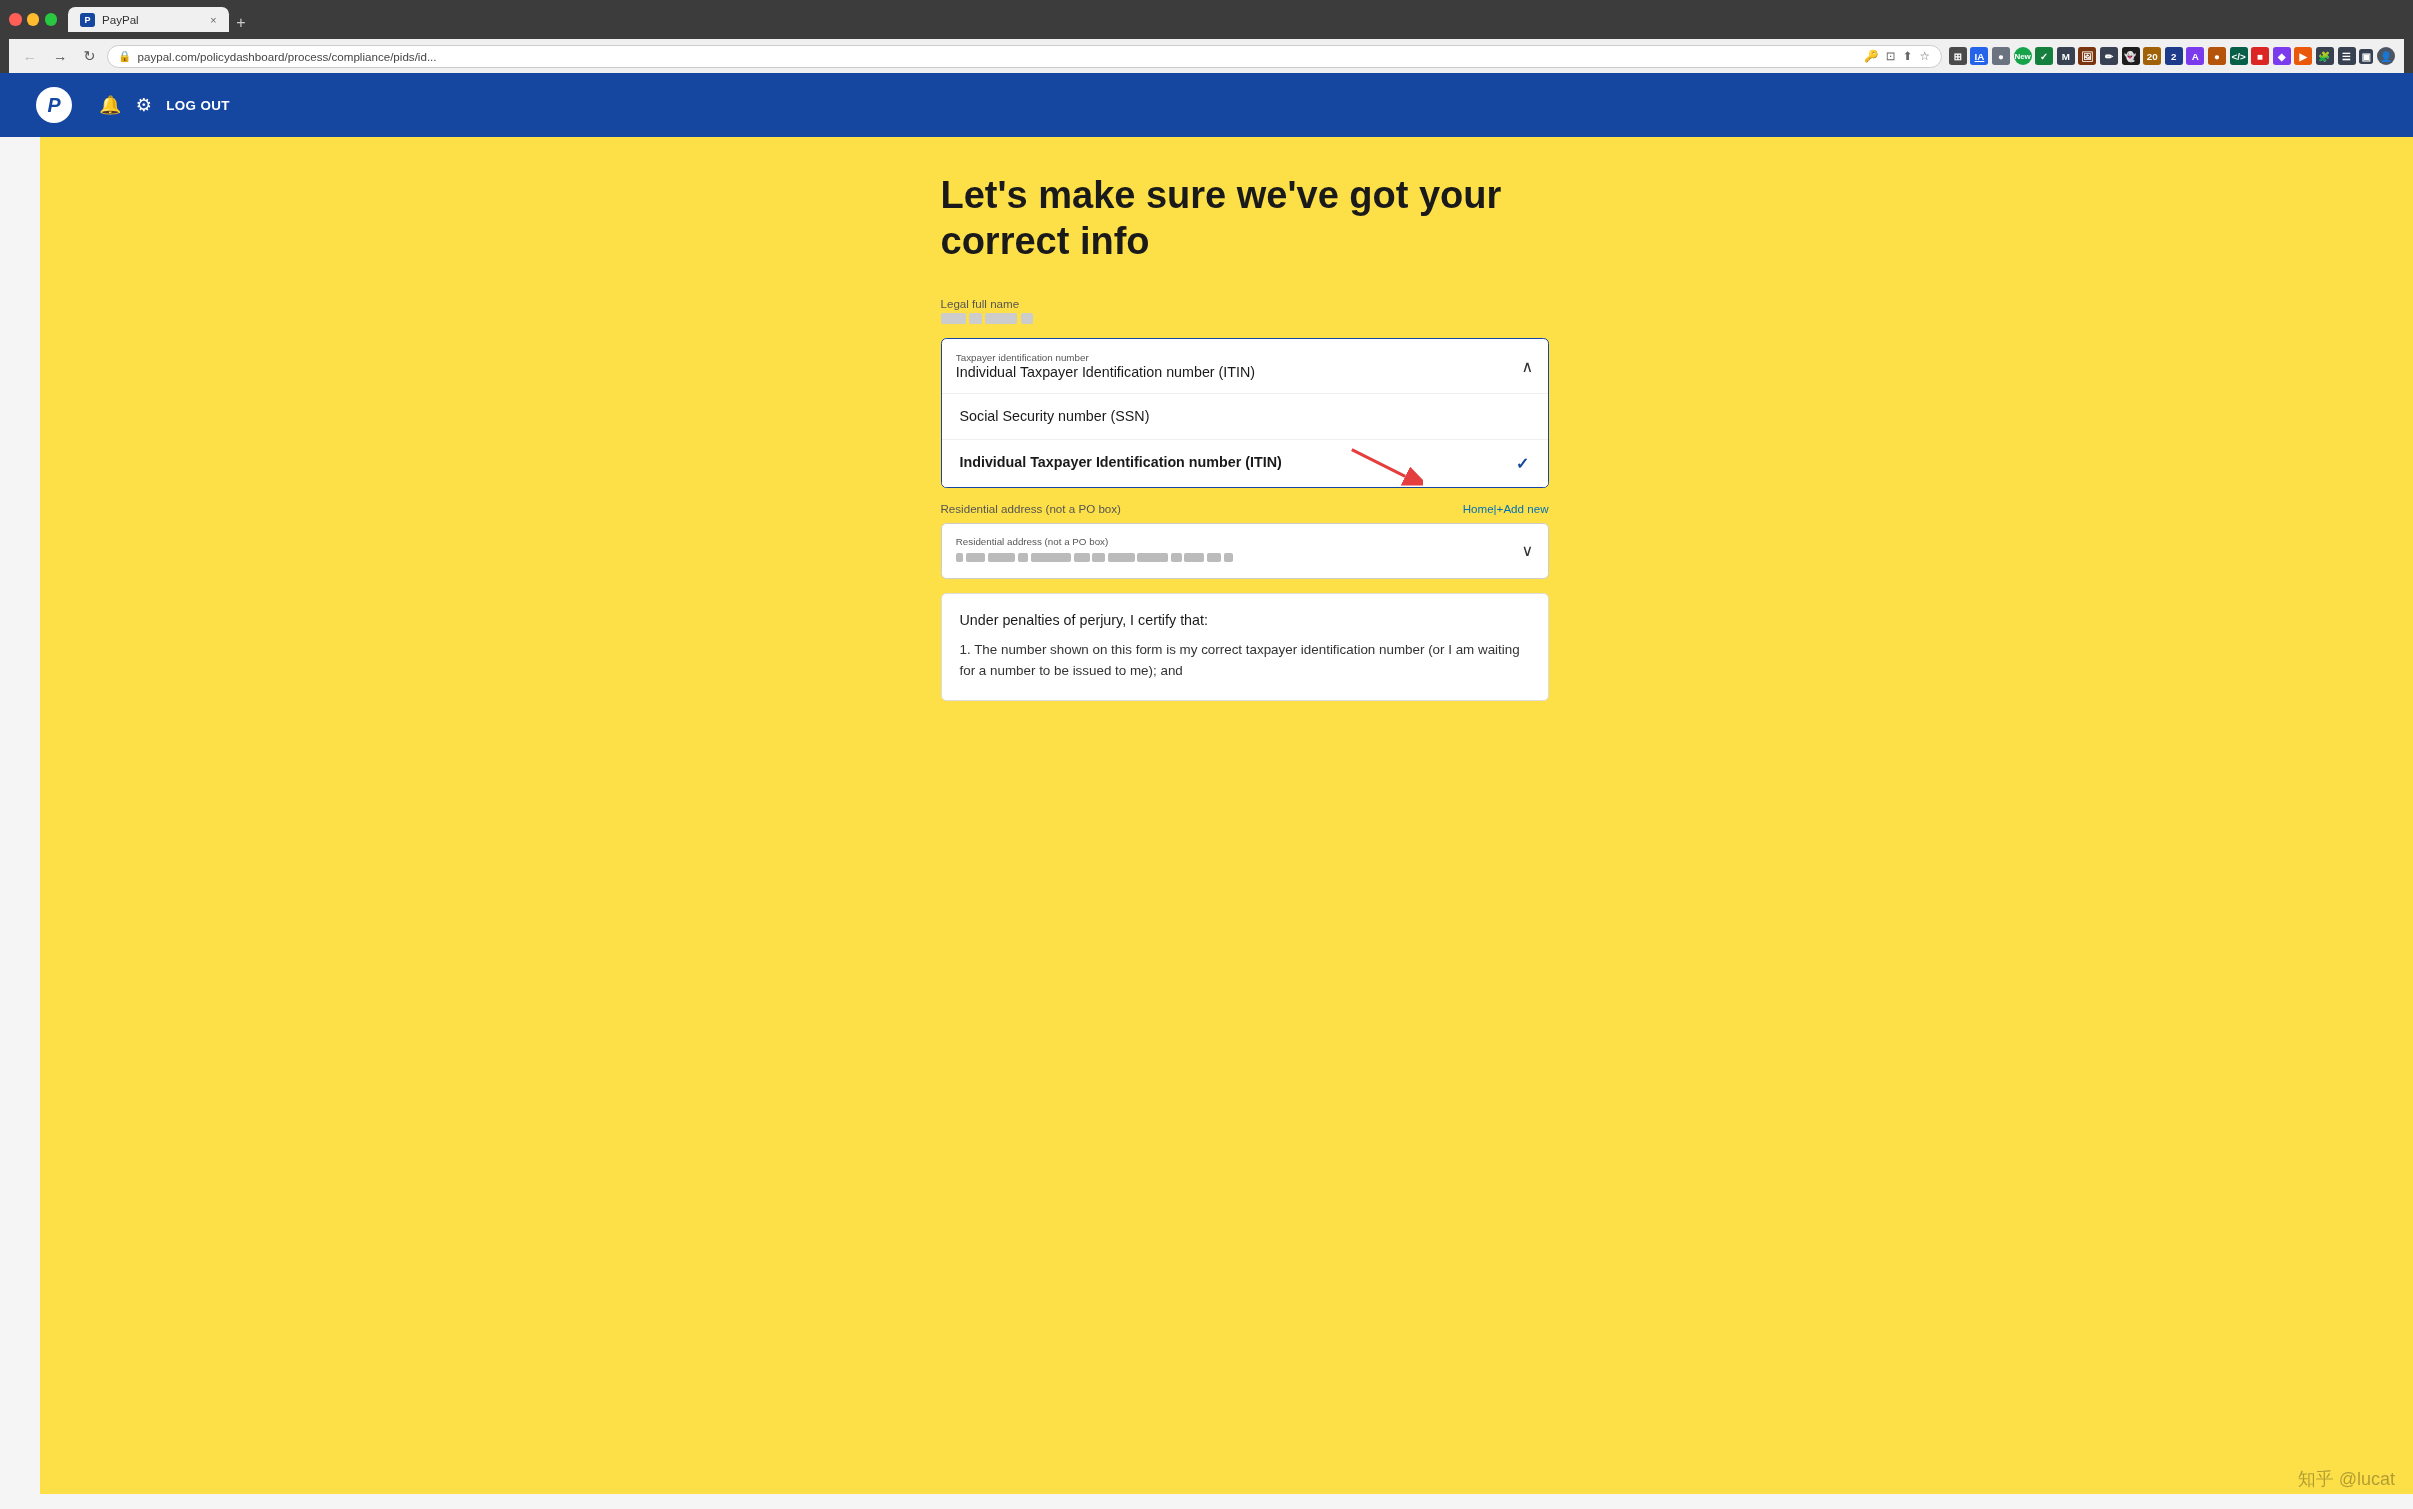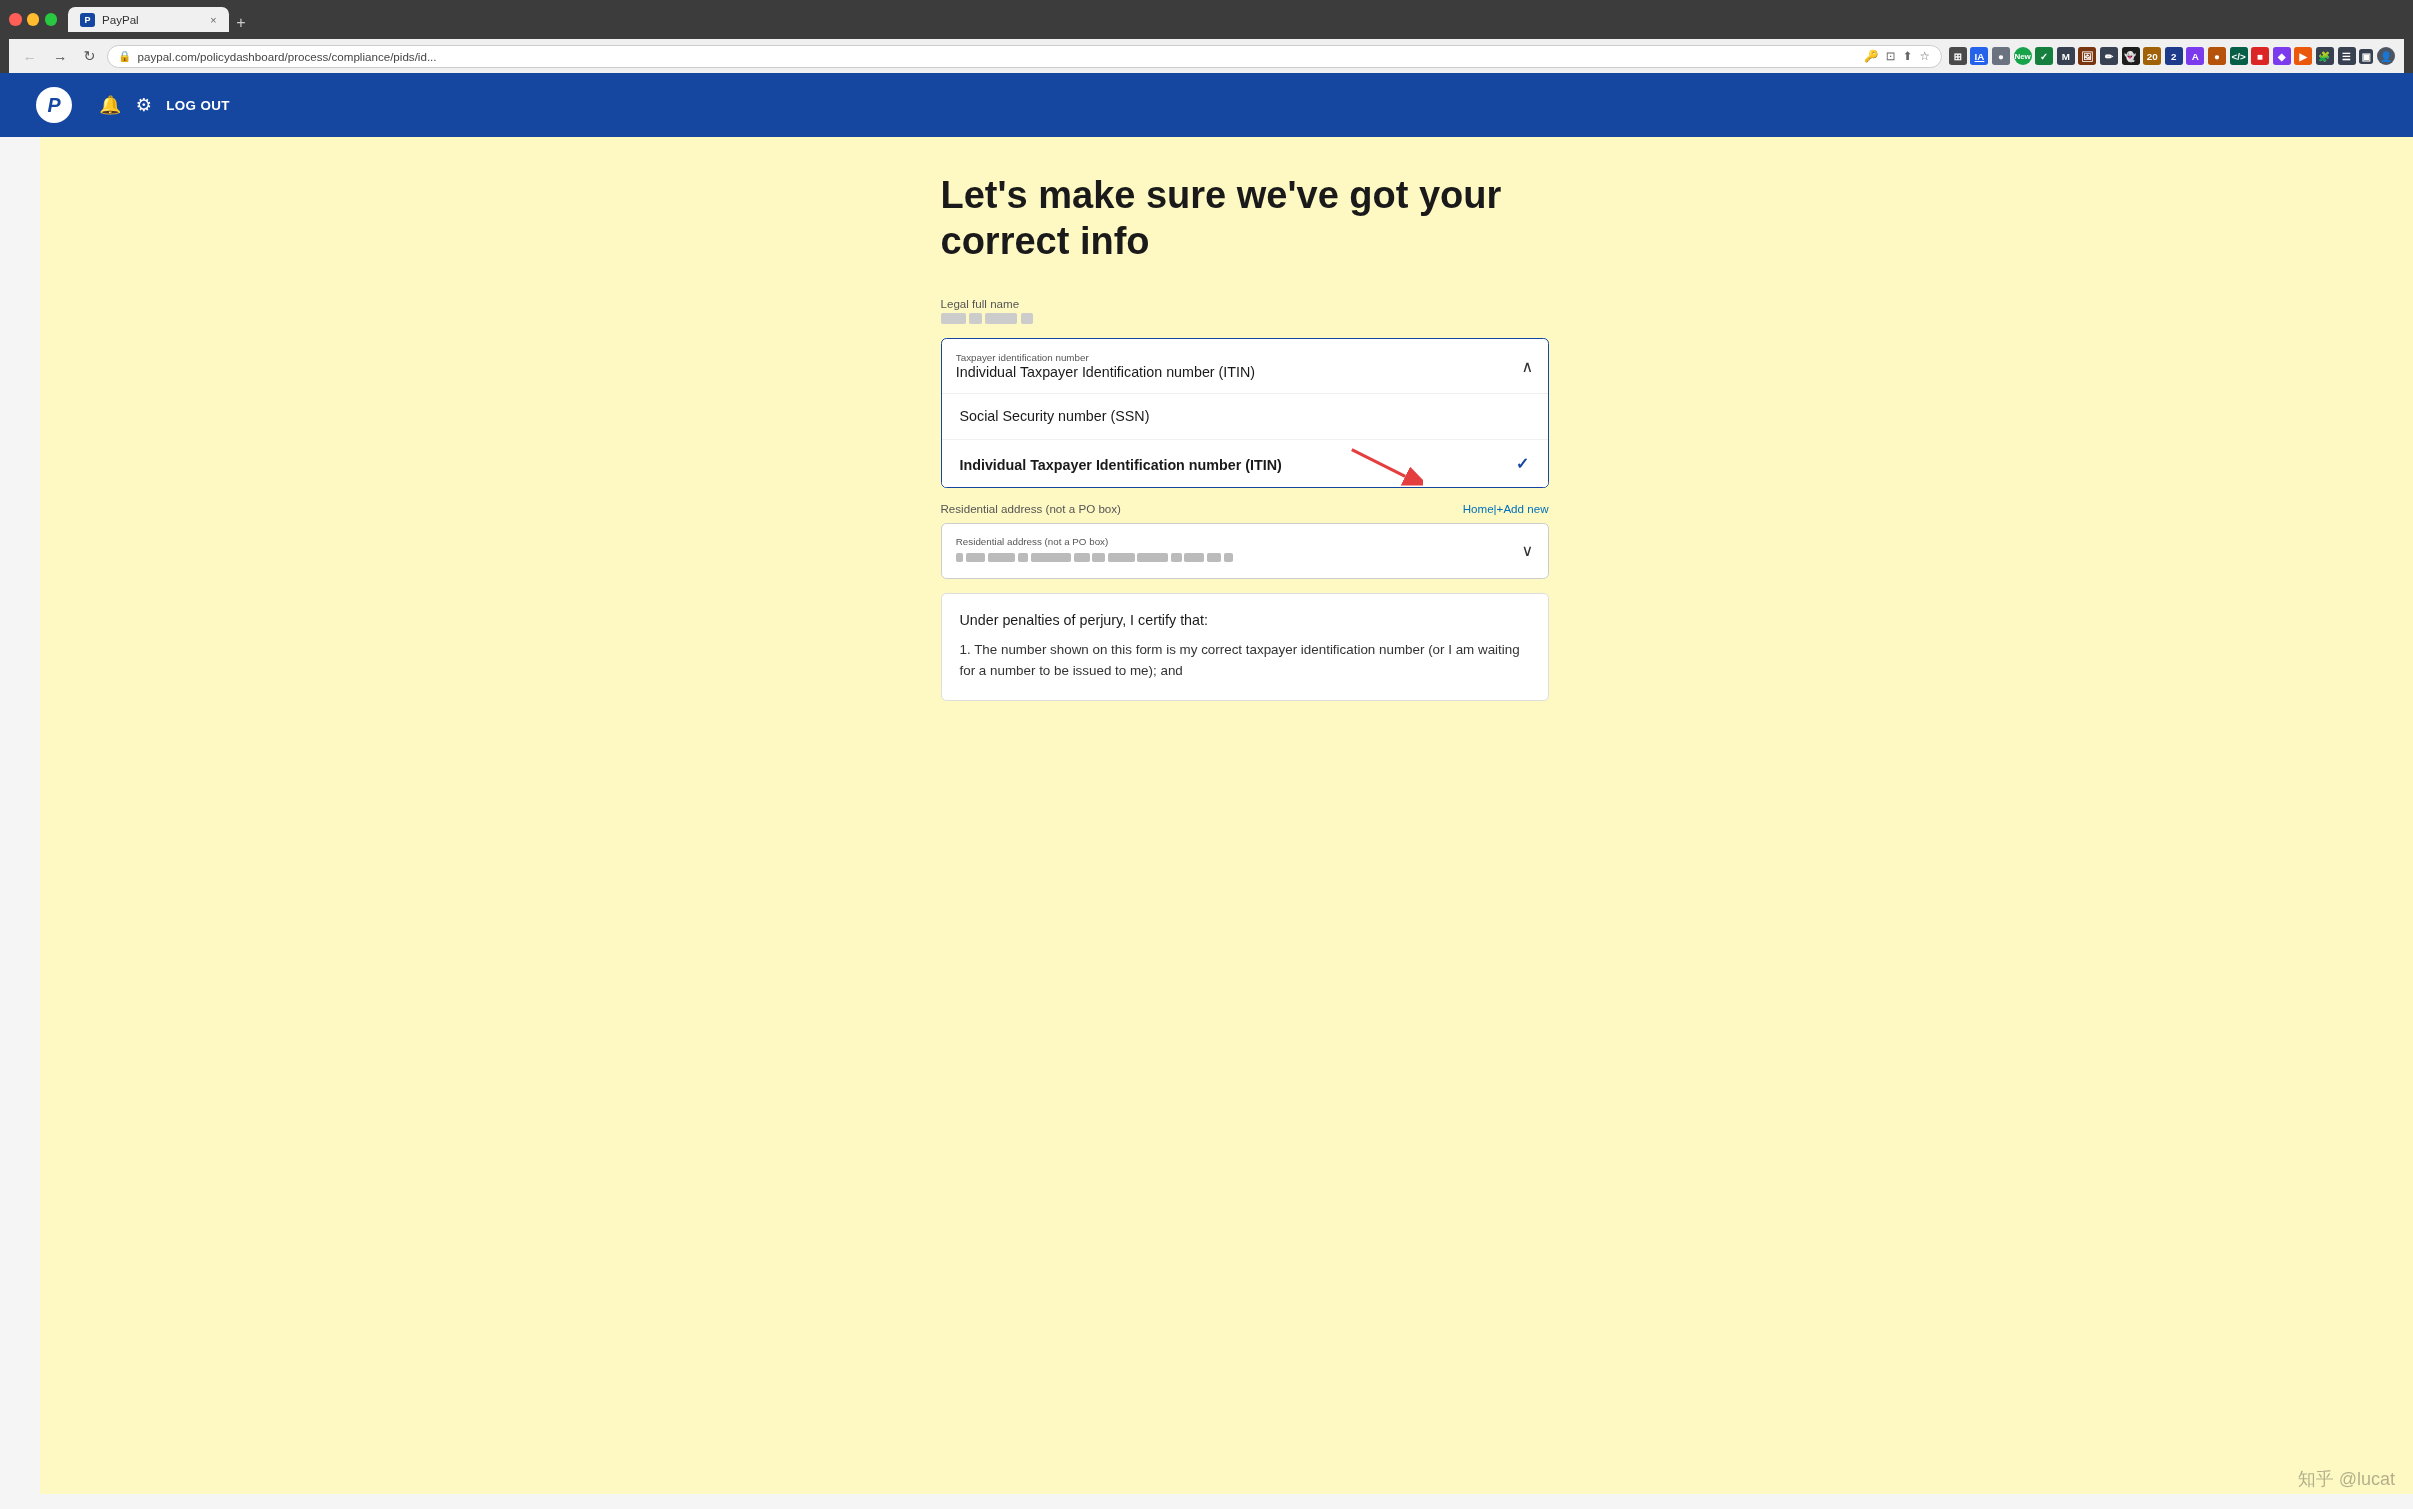--- a/index.html
+++ b/index.html
@@ -174,21 +174,21 @@
       border: none;
       color: white;
       font-size: 13.4px;
       font-weight: 600;
       cursor: pointer;
       letter-spacing: 0.4px;
     }
 
     
     .main-content {
-      background: #fef9c3;
+      background: #fde047;
       min-height: calc(100vh - 152px);
       display: flex;
       justify-content: center;
       padding: 36px 26px;
       margin-left: 40px;
     }
     .content-area {
       width: 100%;
       max-width: 644px;
       padding-left: 36px;
@@ -271,21 +271,21 @@
     .dropdown-header-inner { }
     .dropdown-options {
       background: white;
     }
     .dropdown-option {
       padding: 14.3px 18px;
       font-size: 14.3px;
       color: #1a1a1a;
       cursor: pointer;
       display: flex;
-      align-items: flex-end;
+      align-items: flex-start;
       justify-content: space-between;
       border-bottom: 0.9px solid #f0f0f0;
     }
     .dropdown-option:last-child { border-bottom: none; }
     .dropdown-option.selected {
       font-weight: 700;
       color: #1a1a1a;
     }
     .check-icon { color: #1546a0; font-size: 16px; }
 

